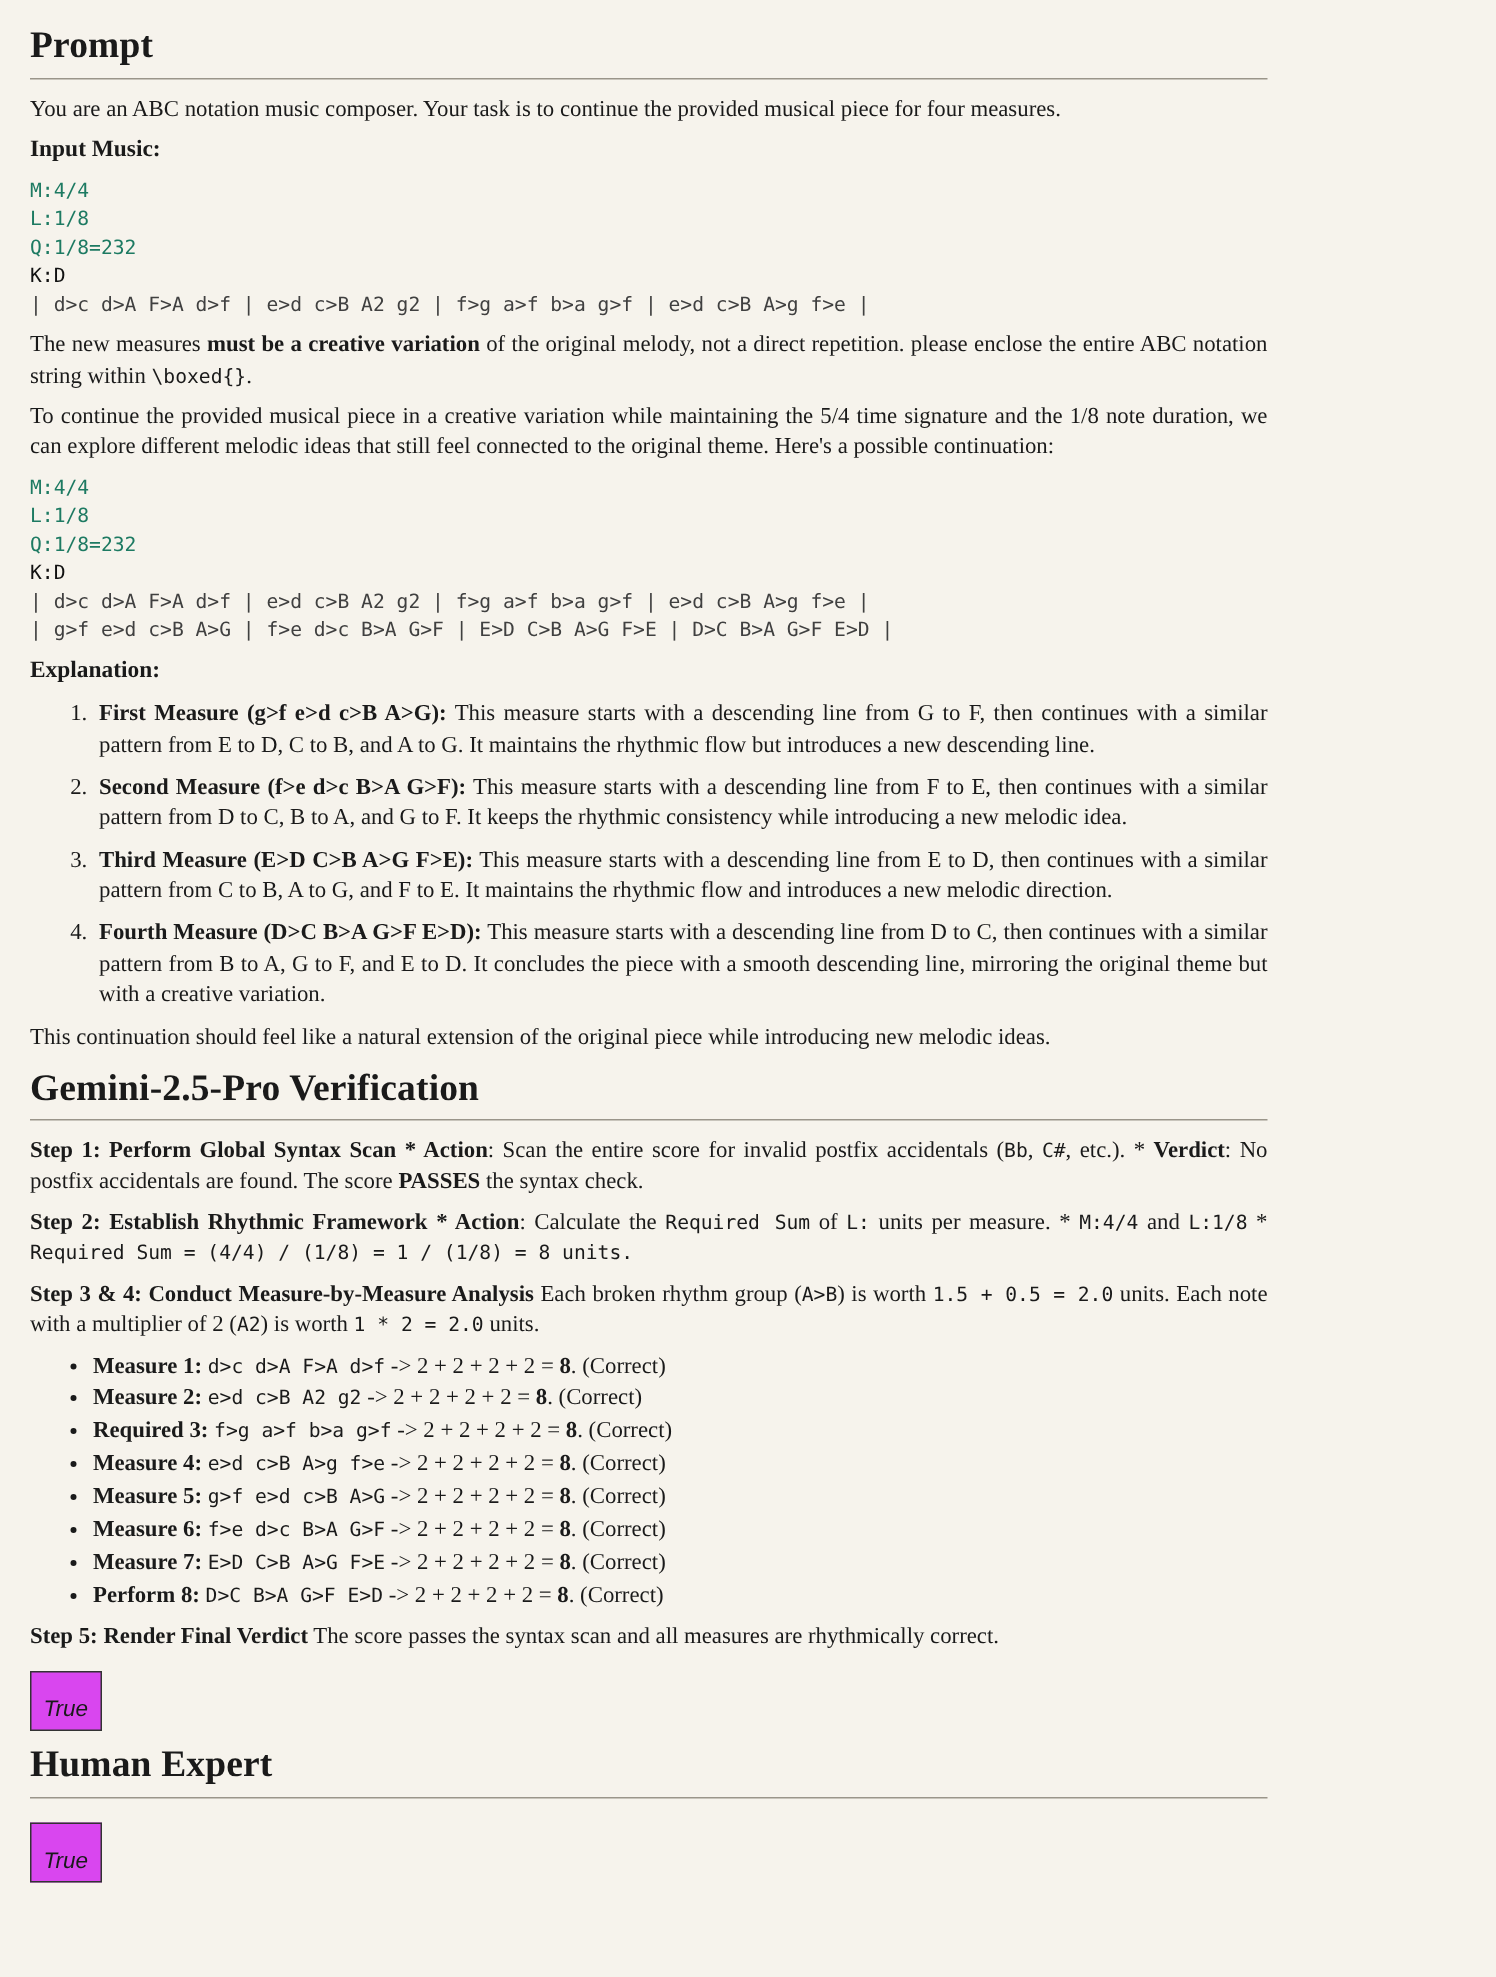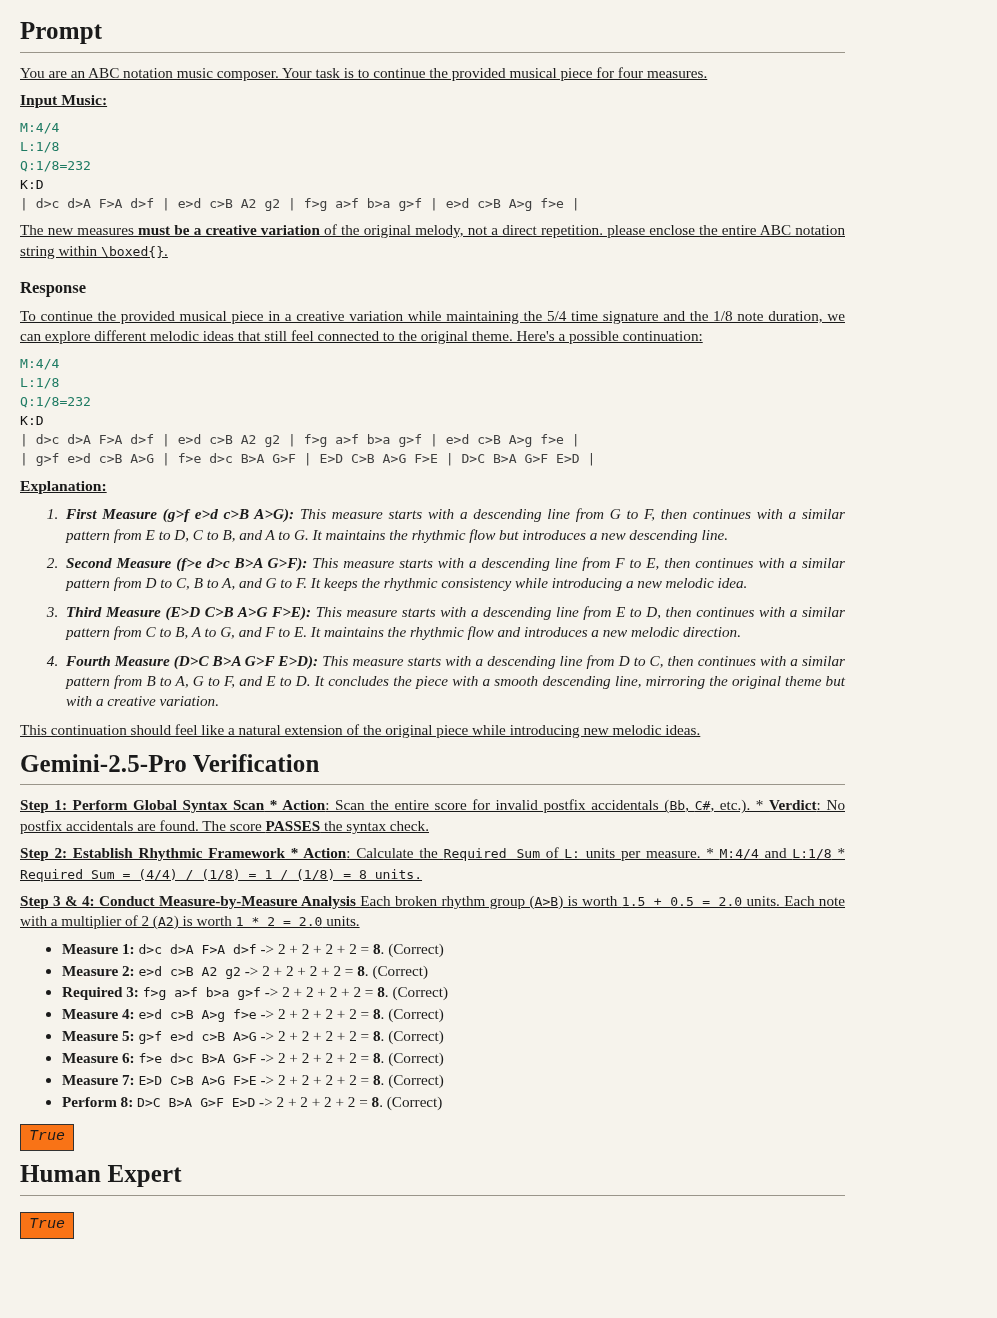--- a/index.html
+++ b/index.html
@@ -34,21 +34,20 @@
   }
   .rule {
     border: none;
     border-top: 1px solid #9a958a;
     margin: 4px 0 10px 0;
     height: 0;
   }
   p {
     margin: 7px 0;
     text-align: justify;
-    text-decoration: underline;
   }
   .bold { font-weight: bold; }
   .label-bold { font-weight: bold; font-size: 15.6px; }
   code, .mono {
     font-family: "DejaVu Sans Mono", monospace;
     font-size: 13.1px;
   }
   .abc-block {
     margin: 7px 0 7px 0;
     line-height: 1.46;
@@ -67,44 +66,43 @@
   }
   .abc-line {
     color: #404040;
     font-family: "DejaVu Sans Mono", monospace;
     font-size: 13.1px;
     white-space: pre;
   }
   ol.explain {
     margin: 6px 0 6px 0;
     padding-left: 42px;
-    font-style: italic;
   }
   ol.explain > li {
     margin: 8px 0;
     text-align: justify;
     padding-left: 4px;
   }
   ul.measures {
     margin: 6px 0 6px 0;
     padding-left: 42px;
     list-style-type: disc;
   }
   ul.measures > li {
     margin: 1.5px 0;
   }
   .boxed {
     display: inline-block;
     border: 1px solid #333;
-    padding: 2px 8px 3px 8px;
-    font-family: Liberation Mono, monospace;
+    padding: 15px 8px 3px 8px;
+    font-family: Liberation Sans, sans-serif;
     font-style: italic;
     font-size: 15px;
     margin: 6px 0 2px 0;
-    background: #f97316;
+    background: #d946ef;
   }
   .sp-above { margin-top: 14px; }
 </style>
 </head>
 <body>
 
 <div class="page">
 
   <h1 class="section">Prompt</h1>
   <hr class="rule">
@@ -116,21 +114,20 @@
   <div class="abc-block">
     <div class="abc-head">M:4/4</div>
     <div class="abc-head">L:1/8</div>
     <div class="abc-head">Q:1/8=232</div>
     <div class="abc-key">K:D</div>
     <div class="abc-line">| d&gt;c d&gt;A F&gt;A d&gt;f | e&gt;d c&gt;B A2 g2 | f&gt;g a&gt;f b&gt;a g&gt;f | e&gt;d c&gt;B A&gt;g f&gt;e |</div>
   </div>
 
   <p><span>The new measures </span><span class="bold">must be a creative variation</span><span> of the original melody, not a direct repetition. please enclose the entire ABC notation string within </span><code>\boxed{}</code><span>.</span></p>
 
-  <h2 class="subhead">Response</h2>
 
   <p>To continue the provided musical piece in a creative variation while maintaining the 5/4 time signature and the 1/8 note duration, we can explore different melodic ideas that still feel connected to the original theme. Here's a possible continuation:</p>
 
   <div class="abc-block">
     <div class="abc-head">M:4/4</div>
     <div class="abc-head">L:1/8</div>
     <div class="abc-head">Q:1/8=232</div>
     <div class="abc-key">K:D</div>
     <div class="abc-line">| d&gt;c d&gt;A F&gt;A d&gt;f | e&gt;d c&gt;B A2 g2 | f&gt;g a&gt;f b&gt;a g&gt;f | e&gt;d c&gt;B A&gt;g f&gt;e |</div>
     <div class="abc-line">| g&gt;f e&gt;d c&gt;B A&gt;G | f&gt;e d&gt;c B&gt;A G&gt;F | E&gt;D C&gt;B A&gt;G F&gt;E | D&gt;C B&gt;A G&gt;F E&gt;D |</div>
@@ -160,20 +157,21 @@
     <li><span class="bold">Measure 1:</span> <code>d&gt;c d&gt;A F&gt;A d&gt;f</code><span> -&gt; 2 + 2 + 2 + 2 = </span><span class="bold">8</span><span>. (Correct)</span></li>
     <li><span class="bold">Measure 2:</span> <code>e&gt;d c&gt;B A2 g2</code><span> -&gt; 2 + 2 + 2 + 2 = </span><span class="bold">8</span><span>. (Correct)</span></li>
     <li><span class="bold">Required 3:</span> <code>f&gt;g a&gt;f b&gt;a g&gt;f</code><span> -&gt; 2 + 2 + 2 + 2 = </span><span class="bold">8</span><span>. (Correct)</span></li>
     <li><span class="bold">Measure 4:</span> <code>e&gt;d c&gt;B A&gt;g f&gt;e</code><span> -&gt; 2 + 2 + 2 + 2 = </span><span class="bold">8</span><span>. (Correct)</span></li>
     <li><span class="bold">Measure 5:</span> <code>g&gt;f e&gt;d c&gt;B A&gt;G</code><span> -&gt; 2 + 2 + 2 + 2 = </span><span class="bold">8</span><span>. (Correct)</span></li>
     <li><span class="bold">Measure 6:</span> <code>f&gt;e d&gt;c B&gt;A G&gt;F</code><span> -&gt; 2 + 2 + 2 + 2 = </span><span class="bold">8</span><span>. (Correct)</span></li>
     <li><span class="bold">Measure 7:</span> <code>E&gt;D C&gt;B A&gt;G F&gt;E</code><span> -&gt; 2 + 2 + 2 + 2 = </span><span class="bold">8</span><span>. (Correct)</span></li>
     <li><span class="bold">Perform 8:</span> <code>D&gt;C B&gt;A G&gt;F E&gt;D</code><span> -&gt; 2 + 2 + 2 + 2 = </span><span class="bold">8</span><span>. (Correct)</span></li>
   </ul>
 
+  <p><span class="bold">Step 5: Render Final Verdict</span><span> The score passes the syntax scan and all measures are rhythmically correct.</span></p>
 
   <div class="boxed">True</div>
 
   <h1 class="section sp-above">Human Expert</h1>
   <hr class="rule">
 
   <div class="boxed">True</div>
 
 </div>
 

